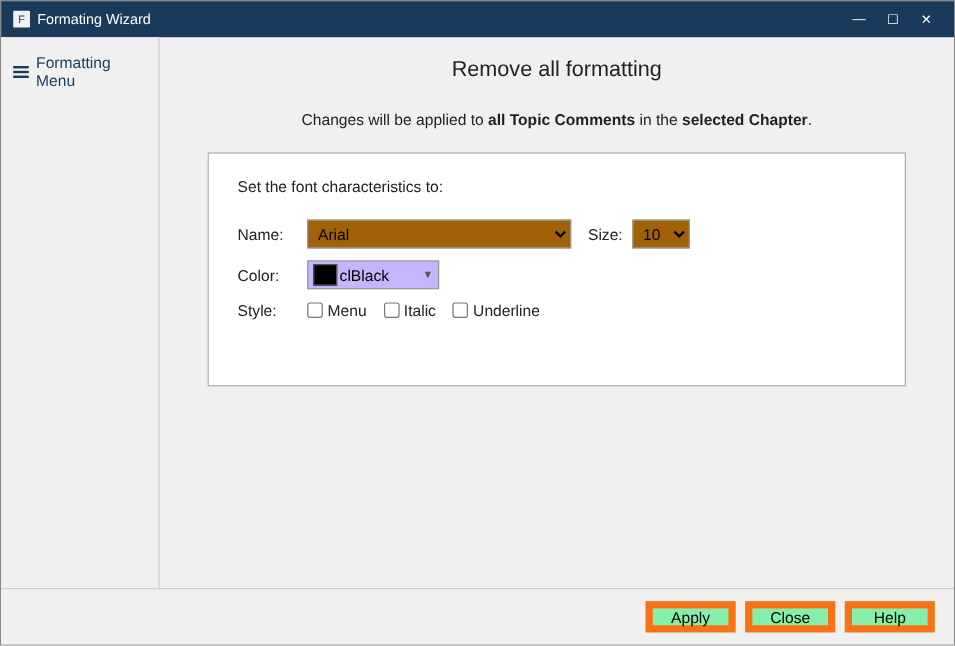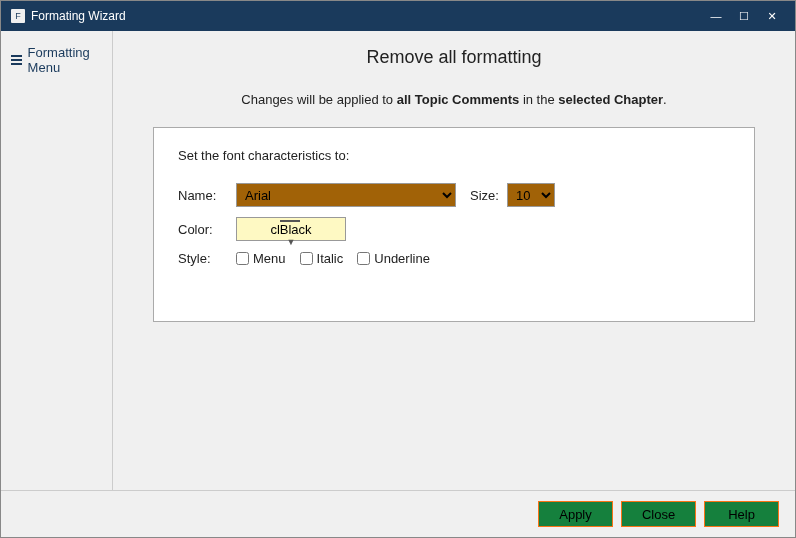--- a/index.html
+++ b/index.html
@@ -67,21 +67,21 @@
       align-items: center;
       justify-content: center;
       font-size: 11px;
     }
     .window-body {
       display: flex;
       flex: 1;
       overflow: hidden;
     }
     .sidebar {
-      width: 112px;
+      width: 132px;
       background: #f0f0f0;
       border-right: 1px solid #ccc;
       padding: 8px 0;
       flex-shrink: 0;
     }
     .sidebar-item {
       display: flex;
       align-items: center;
       gap: 6px;
       padding: 6px 10px;
@@ -183,25 +183,24 @@
       display: inline-block;
       margin-right: 2px;
       vertical-align: middle;
     }
     .color-select {
       width: 110px;
       height: 24px;
       display: flex;
       align-items: center;
       border: 1px solid #999;
-      background: #fef9c3;
+      background: #c4b5fd;
       padding: 2px 4px;
       font-size: 13px;
       cursor: pointer;
-      flex-direction: column;
     }
     .color-select-text {
       flex: 1;
       font-size: 13px;
     }
     .dropdown-arrow {
       font-size: 9px;
       color: #555;
     }
     .style-row {
@@ -228,22 +227,22 @@
       align-items: center;
       padding: 10px 16px;
       gap: 8px;
       border-top: 1px solid #ccc;
       background: #f0f0f0;
       flex-shrink: 0;
     }
     .footer-btn {
       width: 75px;
       height: 26px;
-      background: #15803d;
-      border: 1px solid #f97316;
+      background: #86efac;
+      border: 6px solid #f97316;
       font-size: 13px;
       cursor: pointer;
       display: flex;
       align-items: center;
       justify-content: center;
     }
     .spacer { flex: 1; }
   </style>
 </head>
 <body>

